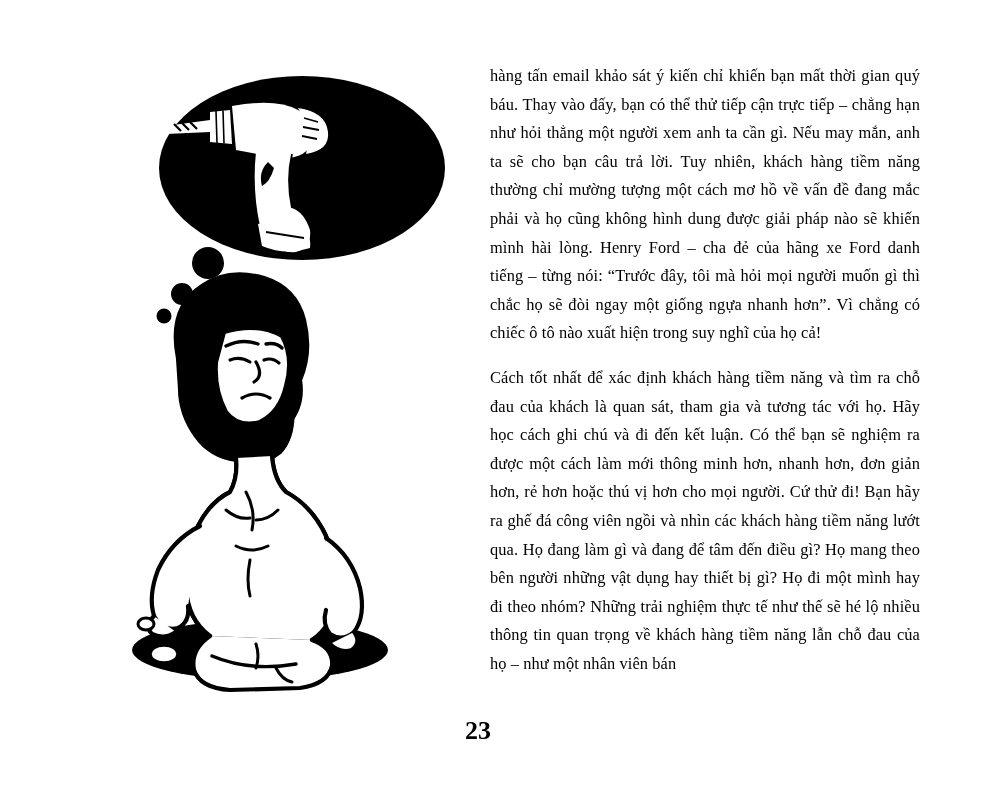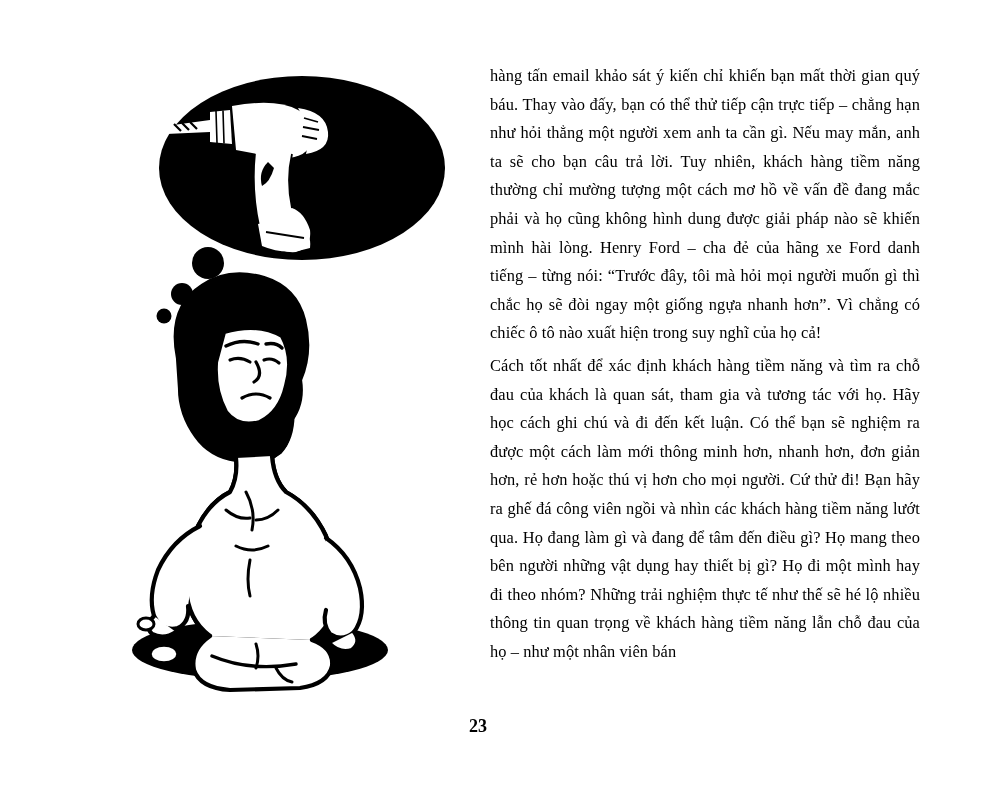--- a/index.html
+++ b/index.html
@@ -51,33 +51,33 @@
   .section-heading {
     font-family: "Liberation Sans", sans-serif;
     font-size: 19px;
     font-weight: bold;
     letter-spacing: 0.7px;
     color: #0a9ae8;
     margin: 26px 0 18px 0;
     line-height: 24px;
   }
   .par-gap {
-    margin-top: 4px;
+    margin-top: 16px;
     font-family: Liberation Serif, serif;
   }
 
   
   .page-number {
     position: absolute;
     left: 448px;
     top: 716px;
     width: 60px;
     text-align: center;
     font-family: "Liberation Serif", serif;
-    font-size: 18px;
+    font-size: 26px;
     font-weight: bold;
     color: #000000;
   }
 </style>
 </head>
 <body>
 
 <div class="page">
 
   <div class="illustration">

